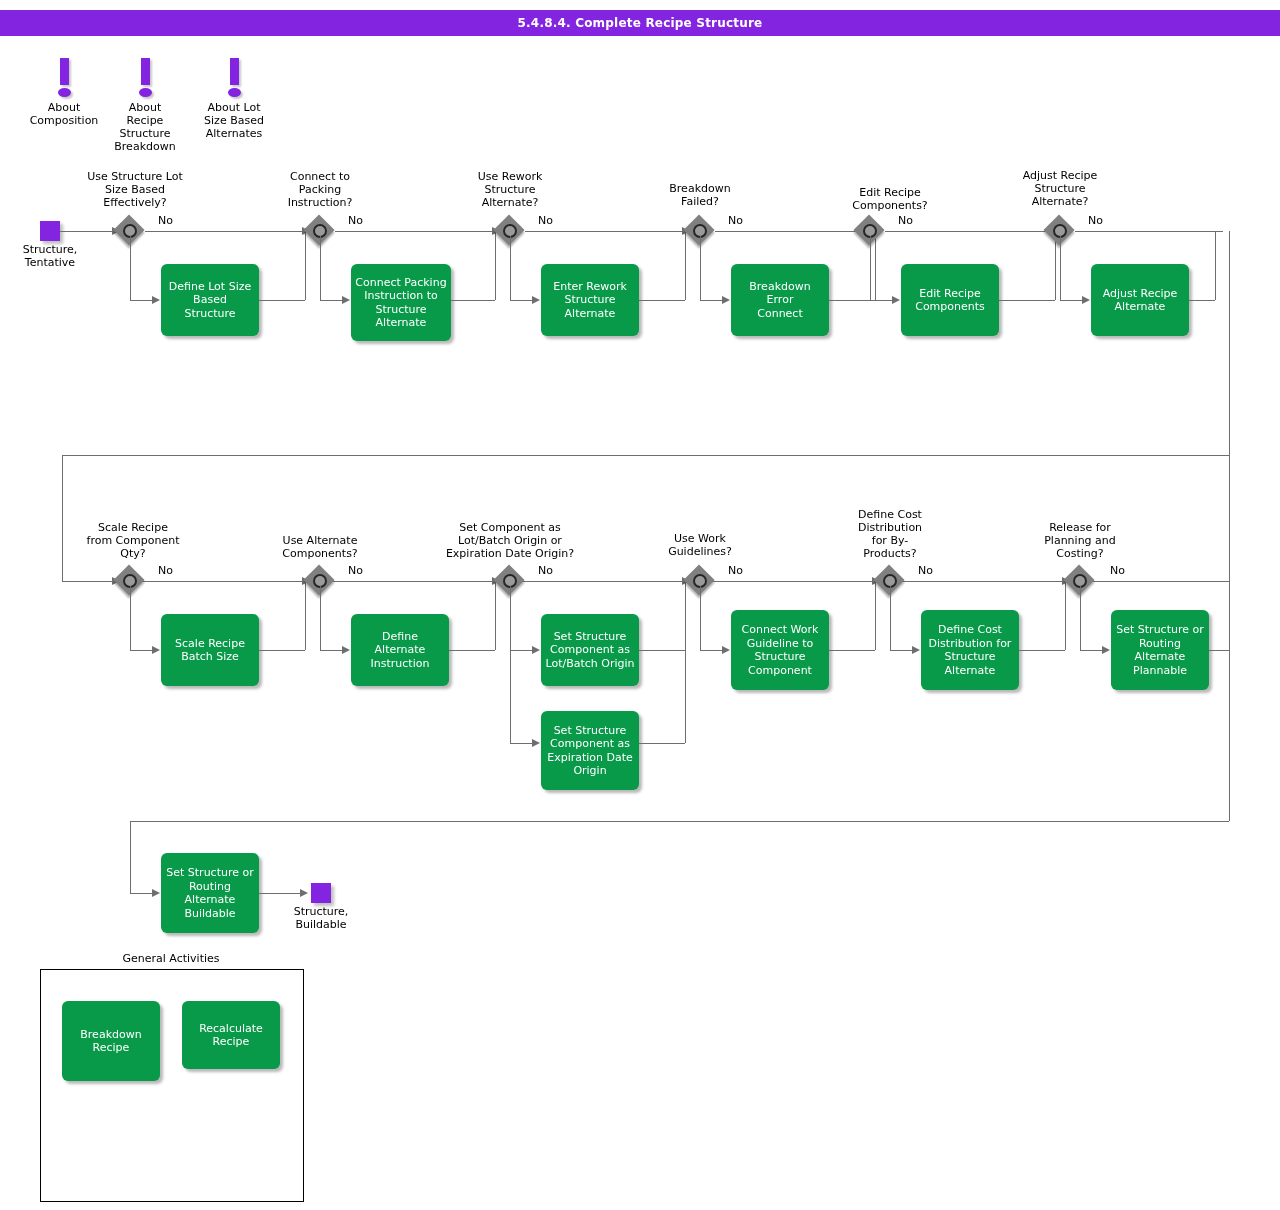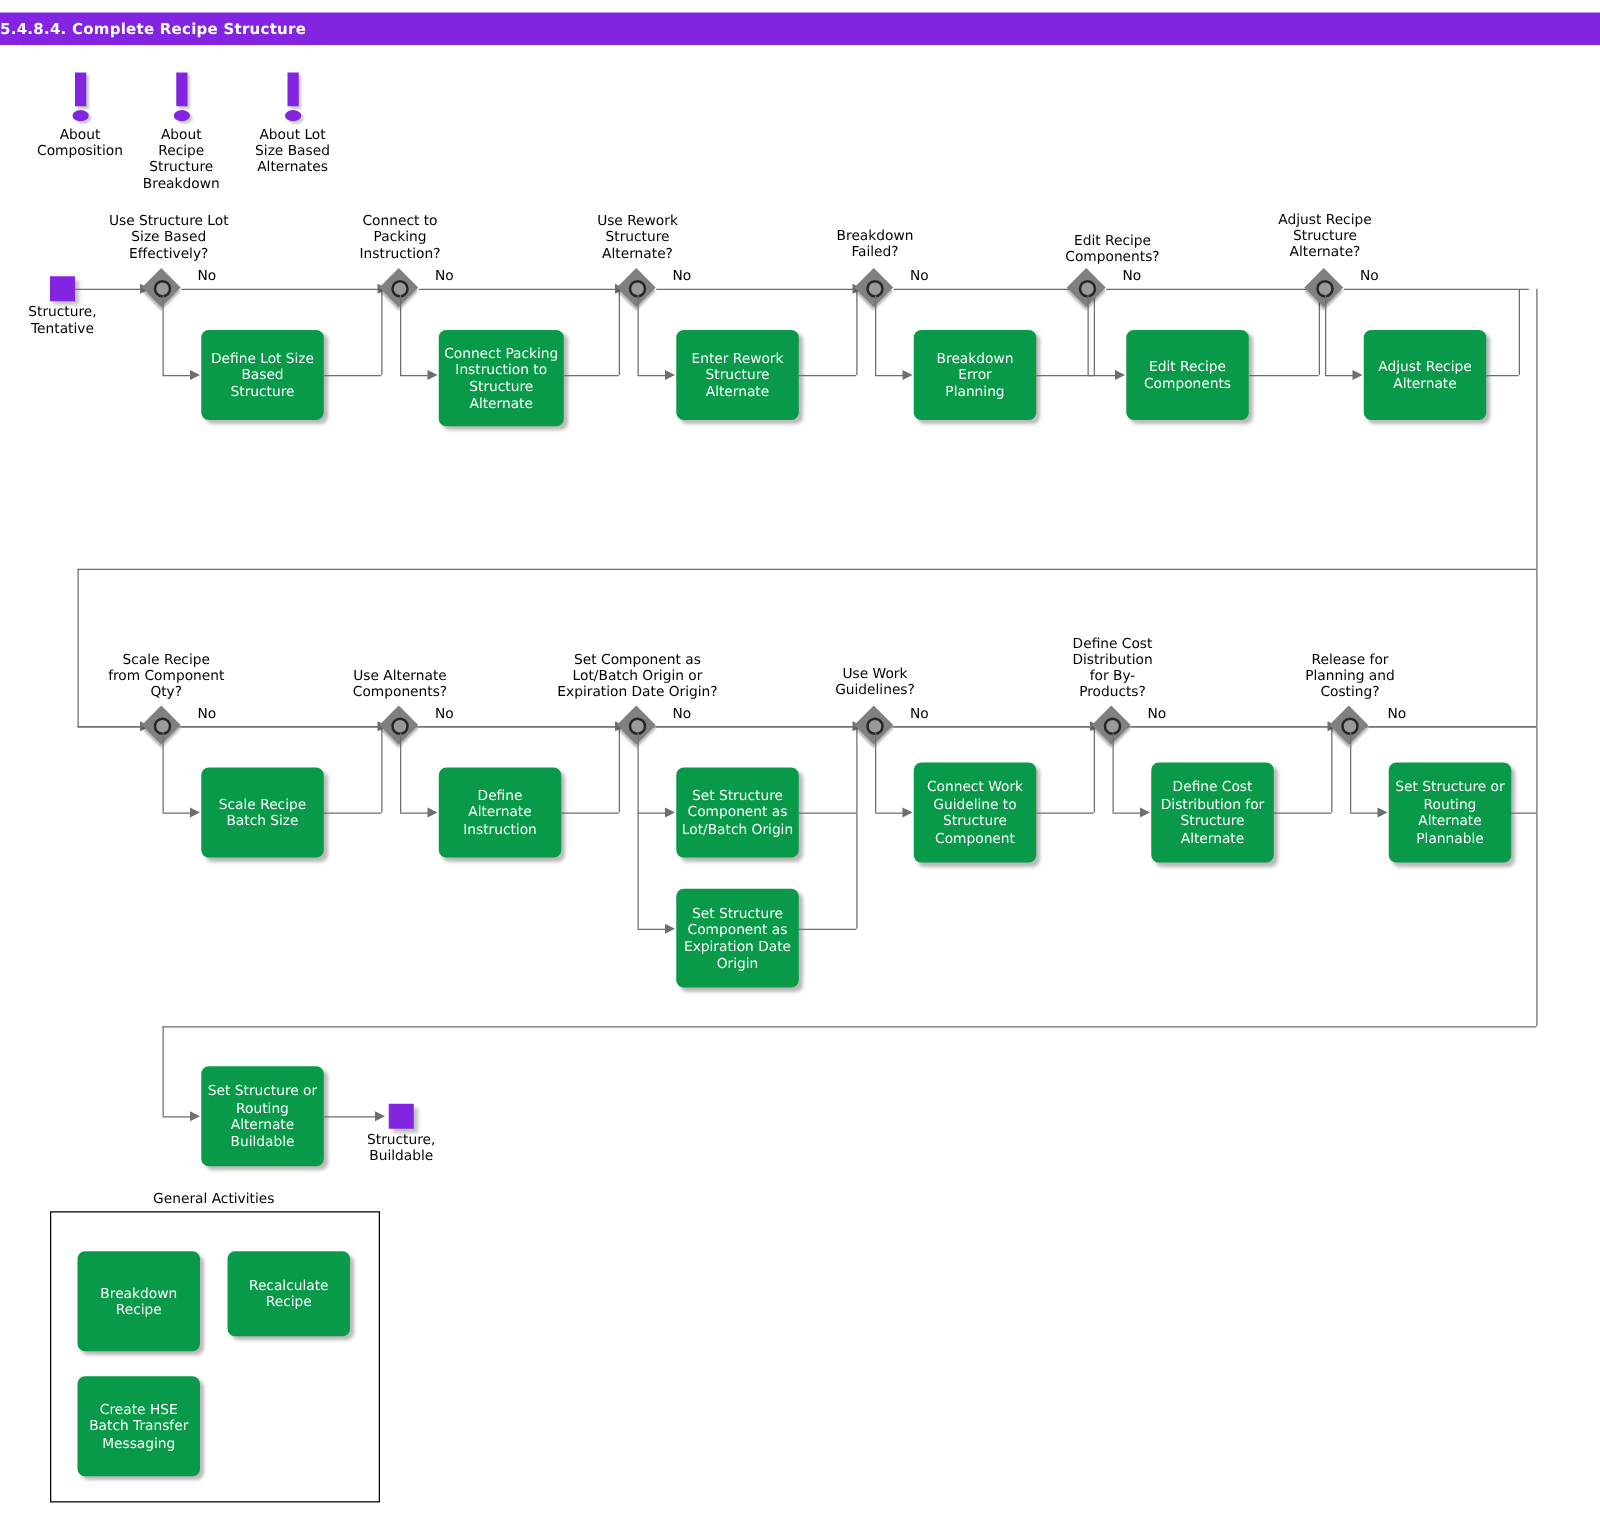--- a/index.html
+++ b/index.html
@@ -3,21 +3,21 @@
 <meta charset="utf-8">
 <style>
   html,body{margin:0;padding:0;background:#ffffff;}
   body{width:1280px;height:1210px;position:relative;
        font-family:"DejaVu Sans","Liberation Sans",sans-serif;
        -webkit-font-smoothing:none;}
 
   
   #titlebar{position:absolute;left:0;top:10px;width:1280px;height:26px;
             background:#8324e0;color:#ffffff;font-size:12px;font-weight:bold;
-            display:flex;align-items:center;letter-spacing:.2px;}
+            display:flex;align-items:center;justify-content:center;letter-spacing:.2px;}
 
   
   .act{position:absolute;background:#089949;border-radius:6px;color:#ffffff;
        font-size:11px;line-height:13.5px;text-align:center;
        display:flex;align-items:center;justify-content:center;
        box-shadow:3px 3px 3px rgba(0,0,0,.28);padding:2px 4px;box-sizing:border-box;}
 
   
   .dec{position:absolute;width:30px;height:30px;}
   .dec .dmd{position:absolute;left:3px;top:3px;width:22px;height:22px;
@@ -166,21 +166,21 @@
   <div class="ring"></div>
 </div>
 <div class="lbl-l" style="left:728px;top:214px;">No</div>
 <div class="h" style="left:715px;top:231px;width:160px;"></div>
 <div class="arw" style="left:872px;top:227px;"></div>
 <div class="v" style="left:700px;top:236px;height:64px;"></div>
 <div class="h" style="left:700px;top:300px;width:25px;"></div>
 <div class="arw" style="left:722px;top:296px;"></div>
 <div class="act" style="left:731px;top:264px;width:98px;height:72px;">
   <span style="white-space:pre-line;">Breakdown Error
-Planning</span>
+Connect</span>
 </div>
 <div class="h" style="left:829px;top:300px;width:46px;"></div>
 <div class="v" style="left:875px;top:232px;height:68px;"></div>
 
 <div class="lbl" style="left:828px;top:186px;width:124px;white-space:pre-line;">Edit Recipe
 Components?</div>
 <div class="dec" style="left:855px;top:216px;">
   <div class="dmd"></div>
   <div class="ring"></div>
 </div>
@@ -377,18 +377,13 @@
 <div id="ga-title">General Activities</div>
 <div id="ga-box">
   <div class="act" style="left:21px;top:31px;width:98px;height:80px;">
     <span style="white-space:pre-line;">Breakdown
 Recipe</span>
   </div>
   <div class="act" style="left:141px;top:31px;width:98px;height:68px;">
     <span style="white-space:pre-line;">Recalculate
 Recipe</span>
   </div>
-  <div class="act" style="left:21px;top:131px;width:98px;height:80px;">
-    <span style="white-space:pre-line;">Create HSE
-Batch Transfer
-Messaging</span>
-  </div>
 </div>
 
 </body></html>

